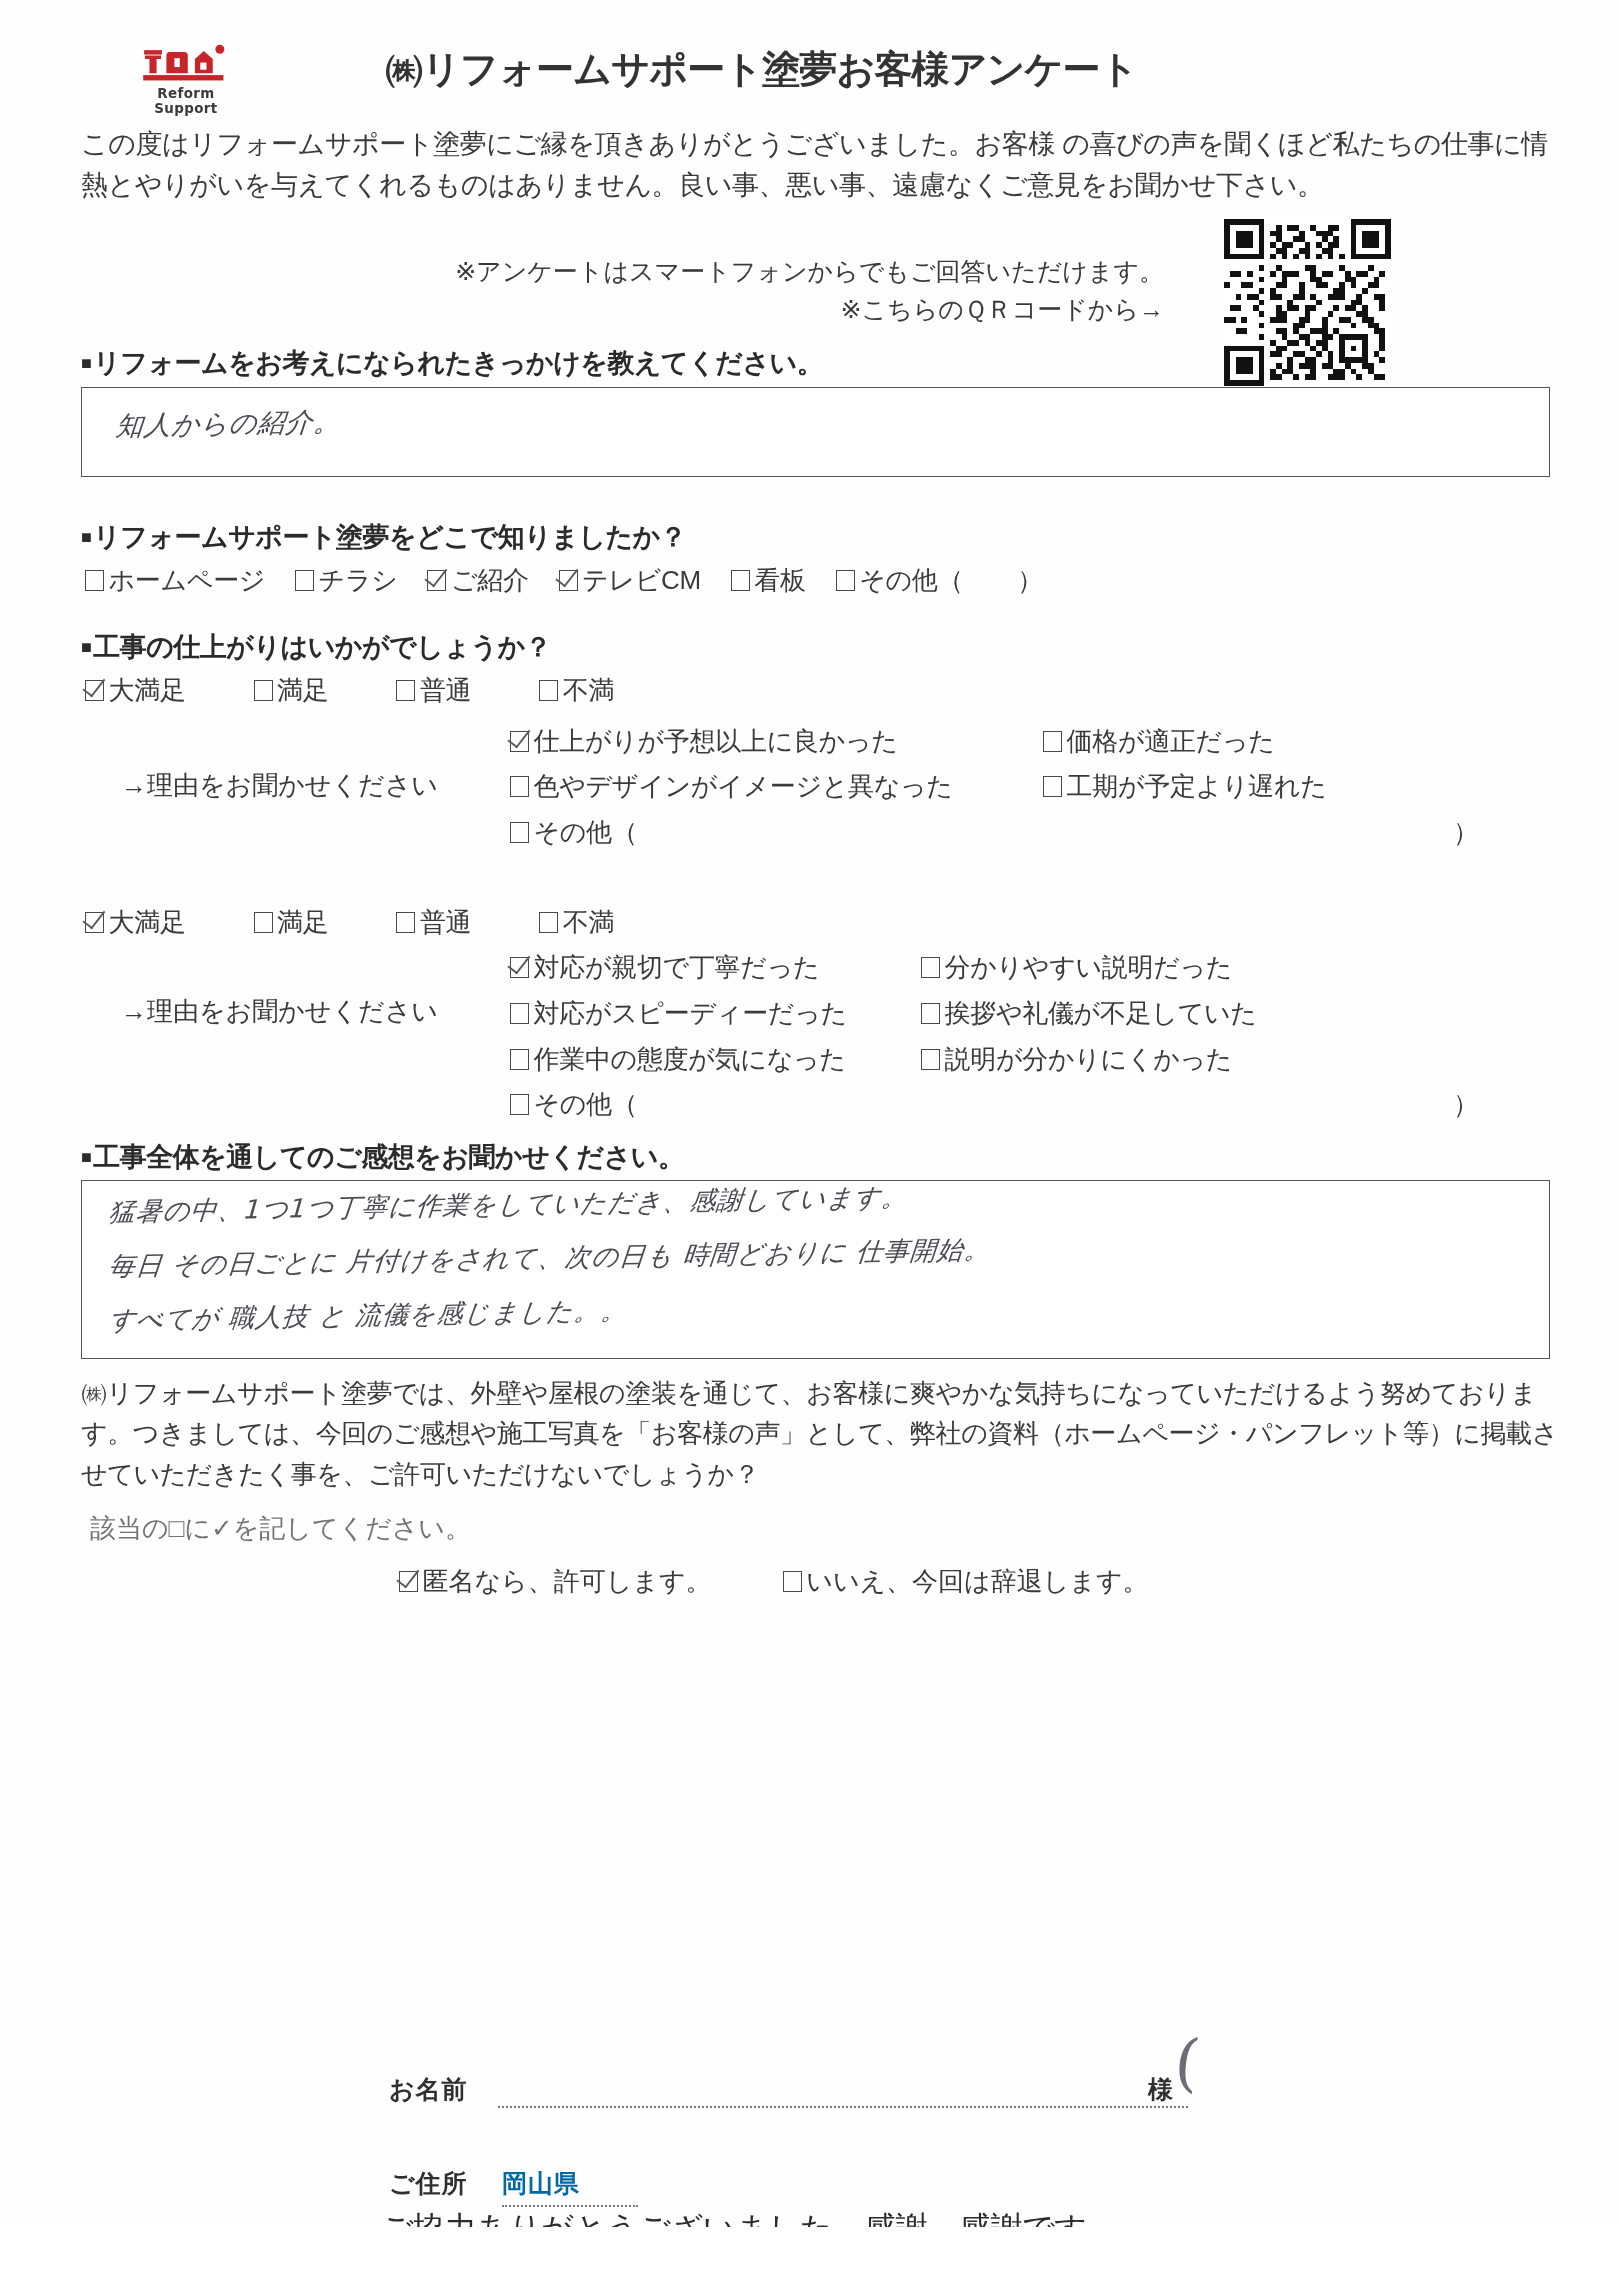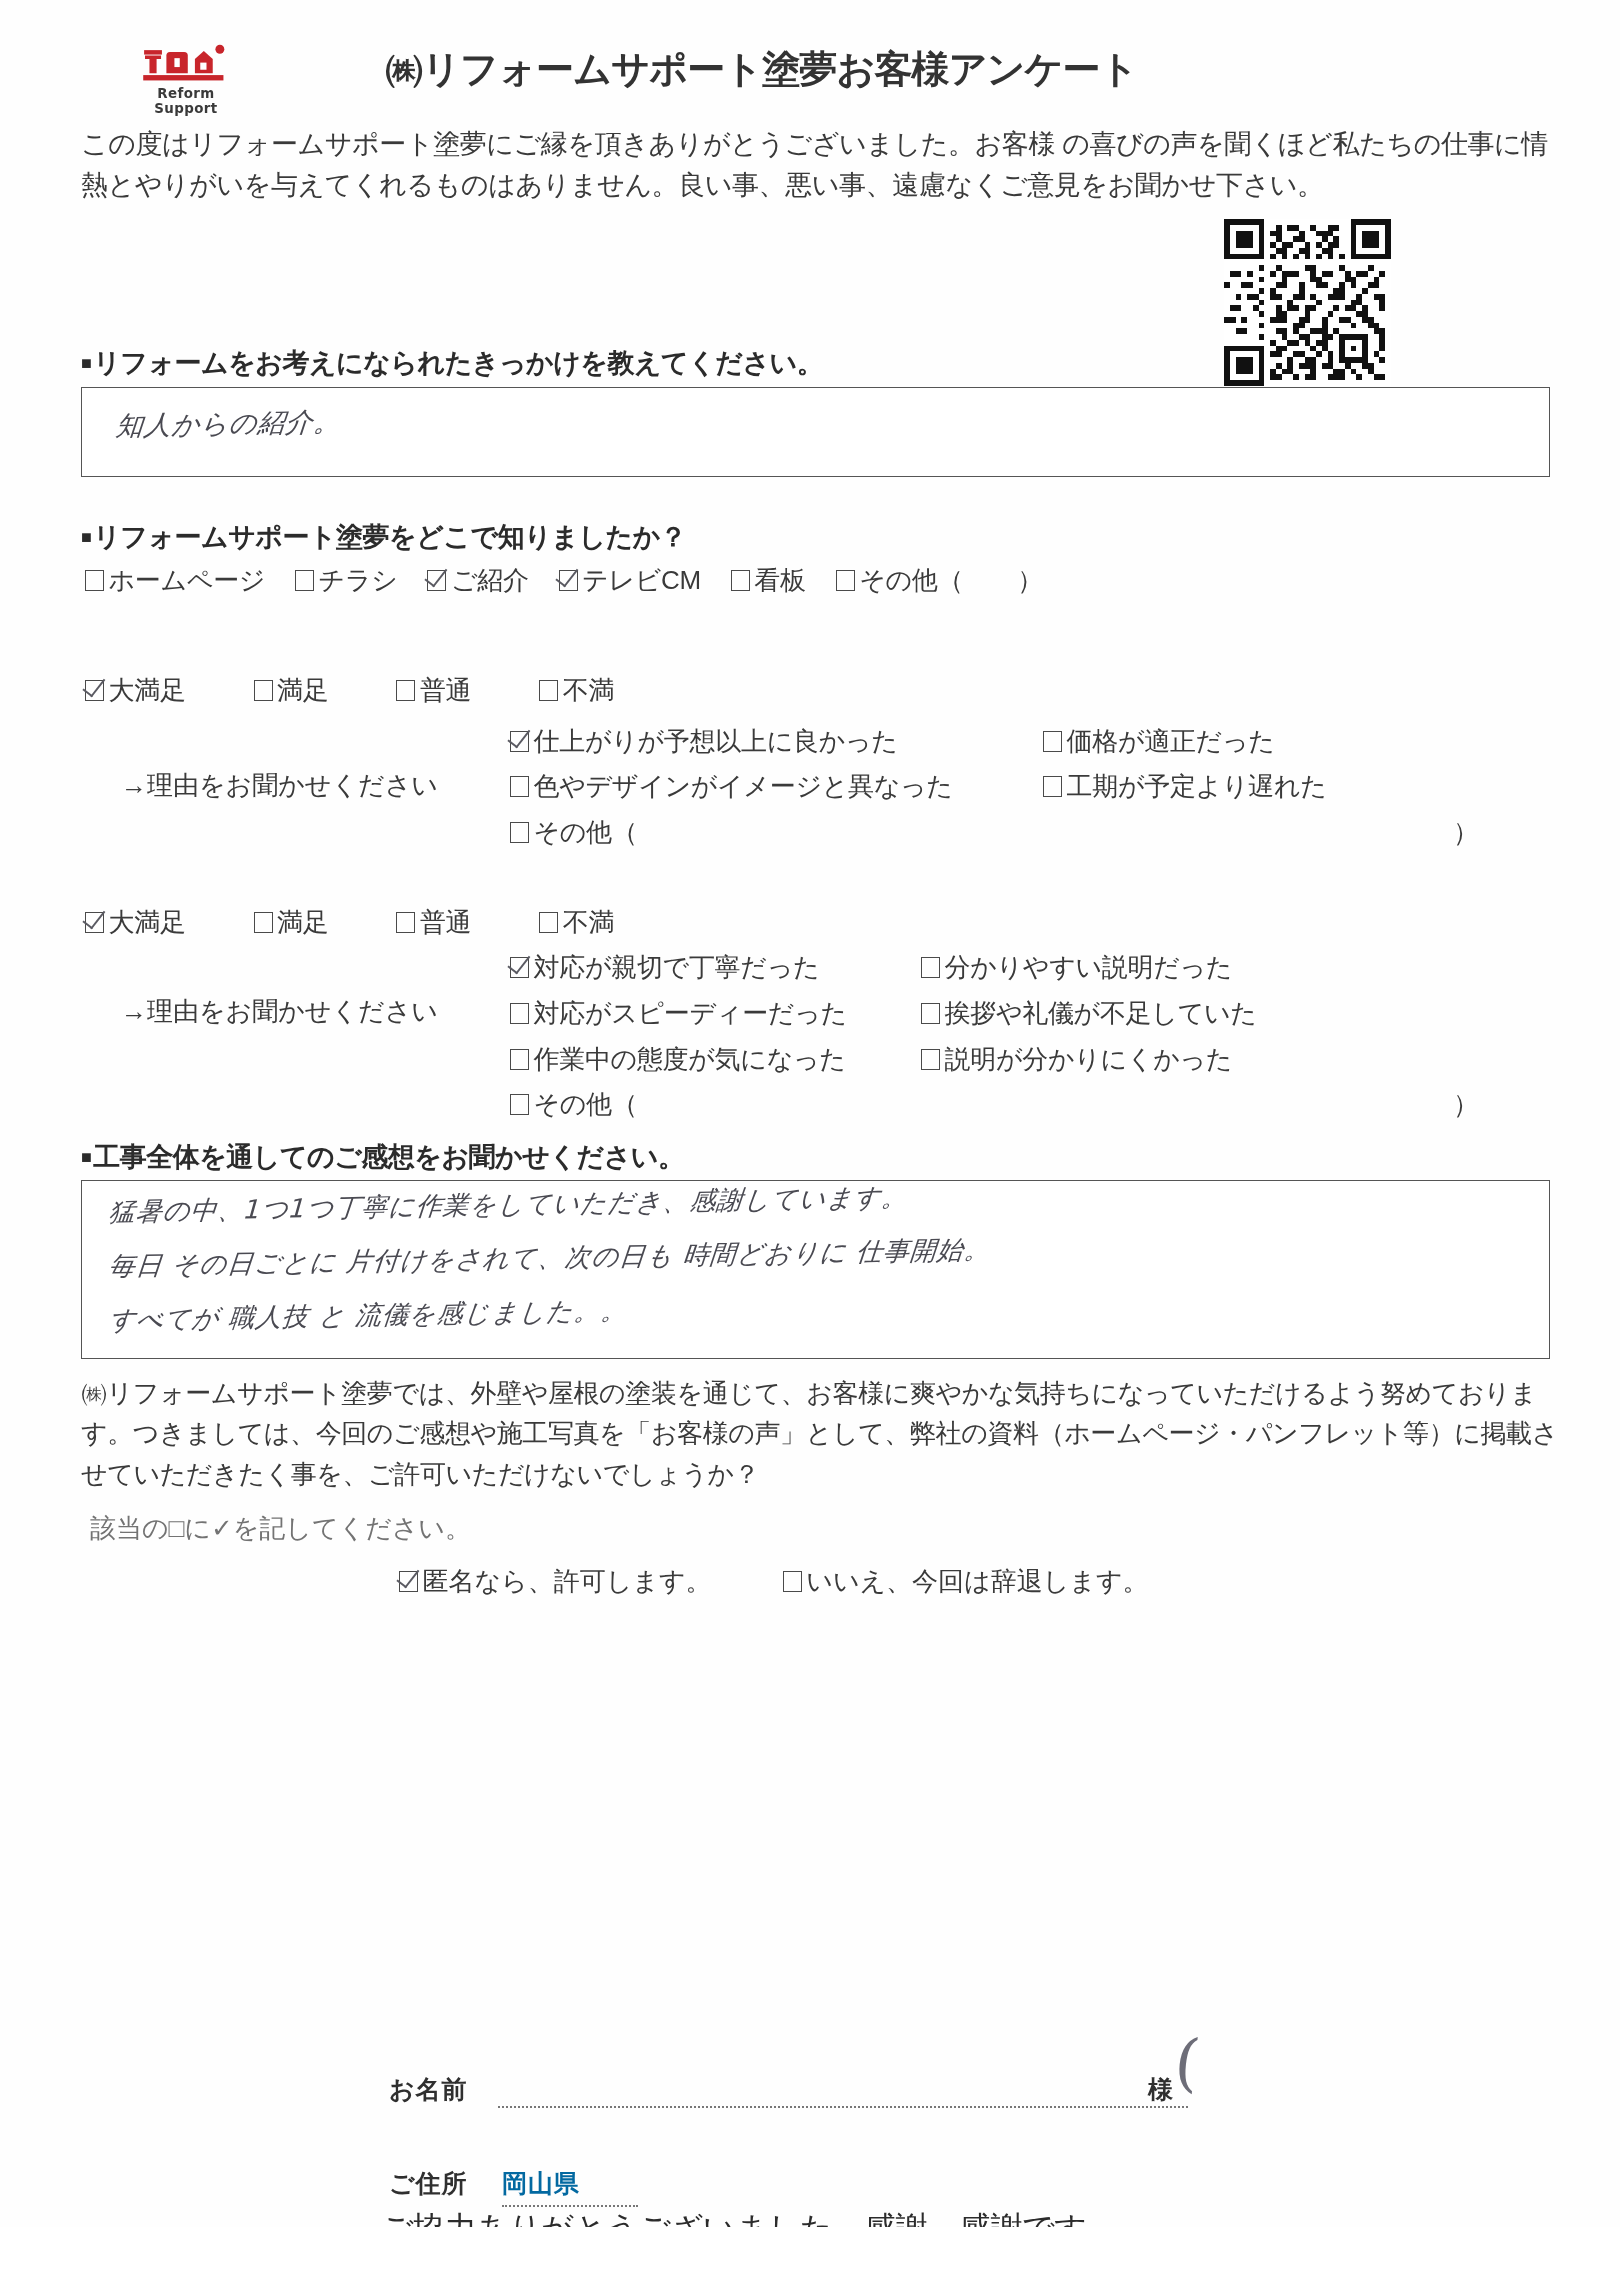--- a/index.html
+++ b/index.html
@@ -261,20 +261,24 @@
         </g>
       </svg>
       <span class="logo-text">Reform Support</span>
     </div>
 
     <div class="doc-title">㈱リフォームサポート塗夢お客様アンケート</div>
   </div>
 
   <div class="intro">この度はリフォームサポート塗夢にご縁を頂きありがとうございました。お客様 の喜びの声を聞くほど私たちの仕事に情熱とやりがいを与えてくれるものはありません。良い事、悪い事、遠慮なくご意見をお聞かせ下さい。</div>
 
+  <div class="qr-note">
+    <span>※アンケートはスマートフォンからでもご回答いただけます。</span>
+    <span class="line2">※こちらのＱＲコードから→</span>
+  </div>
 
   <div class="qr-box">
     <svg width="167" height="167" viewBox="0 0 29 29" shape-rendering="crispEdges">
       <rect width="29" height="29" fill="#ffffff"></rect>
       <g fill="#111111">
 
         <rect x="0" y="0" width="7" height="1"></rect>
           <rect x="0" y="6" width="7" height="1"></rect>
         <rect x="0" y="0" width="1" height="7"></rect>
           <rect x="6" y="0" width="1" height="7"></rect>
@@ -455,20 +459,21 @@
   <div class="q-head" style="left:81px; top:519px;">リフォームサポート塗夢をどこで知りましたか？</div>
   <div class="opt-row" style="left:85px; top:563px;">
     <span class="opt"><span class="cb"></span><span>ホームページ</span></span>
     <span class="opt"><span class="cb"></span><span>チラシ</span></span>
     <span class="opt"><span class="cb checked"></span><span>ご紹介</span></span>
     <span class="opt"><span class="cb checked"></span><span>テレビCM</span></span>
     <span class="opt"><span class="cb"></span><span>看板</span></span>
     <span class="opt"><span class="cb"></span><span>その他（</span><span class="paren-fill"></span><span>）</span></span>
   </div>
 
+  <div class="q-head" style="left:81px; top:629px;">工事の仕上がりはいかがでしょうか？</div>
   <div class="opt-row" style="left:85px; top:673px;">
     <span class="opt" style="margin-right:61px;"><span class="cb checked"></span><span>大満足</span></span>
     <span class="opt" style="margin-right:61px;"><span class="cb"></span><span>満足</span></span>
     <span class="opt" style="margin-right:61px;"><span class="cb"></span><span>普通</span></span>
     <span class="opt"><span class="cb"></span><span>不満</span></span>
   </div>
   <div class="reason-label" style="left:121px; top:724px;">→理由をお聞かせください</div>
   <div class="opt-row" style="left:510px; top:724px;">
     <span class="opt"><span class="cb checked"></span><span>仕上がりが予想以上に良かった</span></span>
   </div>

